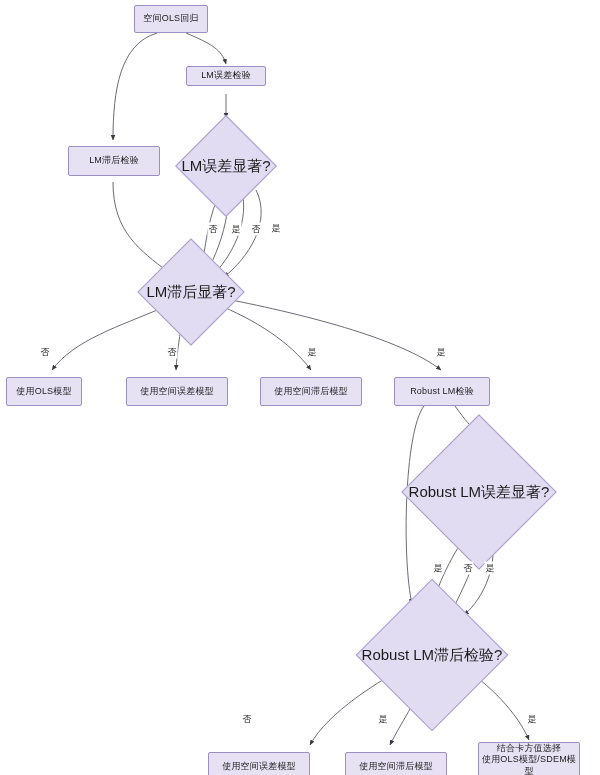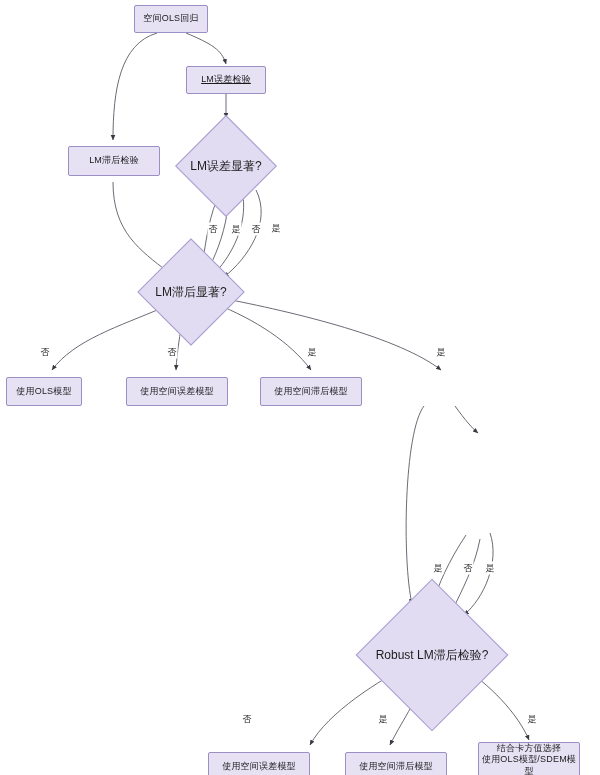--- a/index.html
+++ b/index.html
@@ -14,21 +14,21 @@
 
   .box{background:#e7e1f4;border:1px solid #9b8fc6;border-radius:2px;
        font-size:9px;letter-spacing:.2px;}
 
   .dia-wrap{position:absolute;}
   .dia-shape{position:absolute;left:0;top:0;width:100%;height:100%;
              background:#e2dcf2;border:1px solid #a79bd0;
              transform:rotate(45deg);box-sizing:border-box;}
   .dia-text{position:absolute;left:0;top:0;width:100%;height:100%;
             display:flex;align-items:center;justify-content:center;
-            font-size:12px;color:#1c1c1c;white-space:nowrap;}
+            font-size:15px;color:#1c1c1c;white-space:nowrap;}
 
   .elabel{position:absolute;font-size:9px;color:#222;background:#fff;
           padding:0 1px;transform:translate(-50%,-50%);white-space:nowrap;}
 </style>
 </head>
 <body>
 
 <div id="stage">
 
   <svg class="edges" viewBox="0 0 600 775" xmlns="http://www.w3.org/2000/svg">
@@ -68,40 +68,43 @@
       <path d="M411,664 C380,680 328,712 310,745"></path>
       <path d="M425,674 C418,700 400,724 390,745"></path>
       <path d="M459,665 C490,684 518,714 529,740"></path>
     </g>
   </svg>
 
   <div class="node box" style="left:134px;top:5px;width:74px;height:28px;">
     <span class="lbl">空间OLS回归</span>
   </div>
 
-  <div class="node box" style="left:186px;top:66px;width:80px;height:28px;text-decoration:underline;">
+  <div class="node box" style="left:186px;top:66px;width:80px;height:20px;">
     <span class="lbl">LM误差检验</span>
   </div>
 
   <div class="node box" style="left:68px;top:146px;width:92px;height:30px;">
     <span class="lbl">LM滞后检验</span>
   </div>
 
   <div class="node box" style="left:6px;top:377px;width:76px;height:29px;">
     <span class="lbl">使用OLS模型</span>
   </div>
 
   <div class="node box" style="left:126px;top:377px;width:102px;height:29px;">
     <span class="lbl">使用空间误差模型</span>
   </div>
 
   <div class="node box" style="left:260px;top:377px;width:102px;height:29px;">
     <span class="lbl">使用空间滞后模型</span>
   </div>
 
+  <div class="node box" style="left:394px;top:377px;width:96px;height:29px;">
+    <span class="lbl">Robust LM检验</span>
+  </div>
 
   <div class="node box" style="left:208px;top:752px;width:102px;height:29px;">
     <span class="lbl">使用空间误差模型</span>
   </div>
 
   <div class="node box" style="left:345px;top:752px;width:102px;height:29px;">
     <span class="lbl">使用空间滞后模型</span>
   </div>
 
   <div class="node box" style="left:478px;top:742px;width:102px;height:36px;padding:2px;">
@@ -112,20 +115,24 @@
   <div class="dia-wrap" style="left:190px;top:130px;width:72px;height:72px;">
     <div class="dia-shape"></div>
     <div class="dia-text">LM误差显著?</div>
   </div>
 
   <div class="dia-wrap" style="left:153px;top:254px;width:76px;height:76px;text-align:right;">
     <div class="dia-shape"></div>
     <div class="dia-text">LM滞后显著?</div>
   </div>
 
+  <div class="dia-wrap" style="left:424px;top:437px;width:110px;height:110px;">
+    <div class="dia-shape"></div>
+    <div class="dia-text">Robust LM误差显著?</div>
+  </div>
 
   <div class="dia-wrap" style="left:378px;top:601px;width:108px;height:108px;">
     <div class="dia-shape"></div>
     <div class="dia-text">Robust LM滞后检验?</div>
   </div>
 
   <div class="elabel" style="left:213px;top:229px;">否</div>
   <div class="elabel" style="left:236px;top:229px;">是</div>
   <div class="elabel" style="left:256px;top:229px;">否</div>
   <div class="elabel" style="left:276px;top:228px;">是</div>

